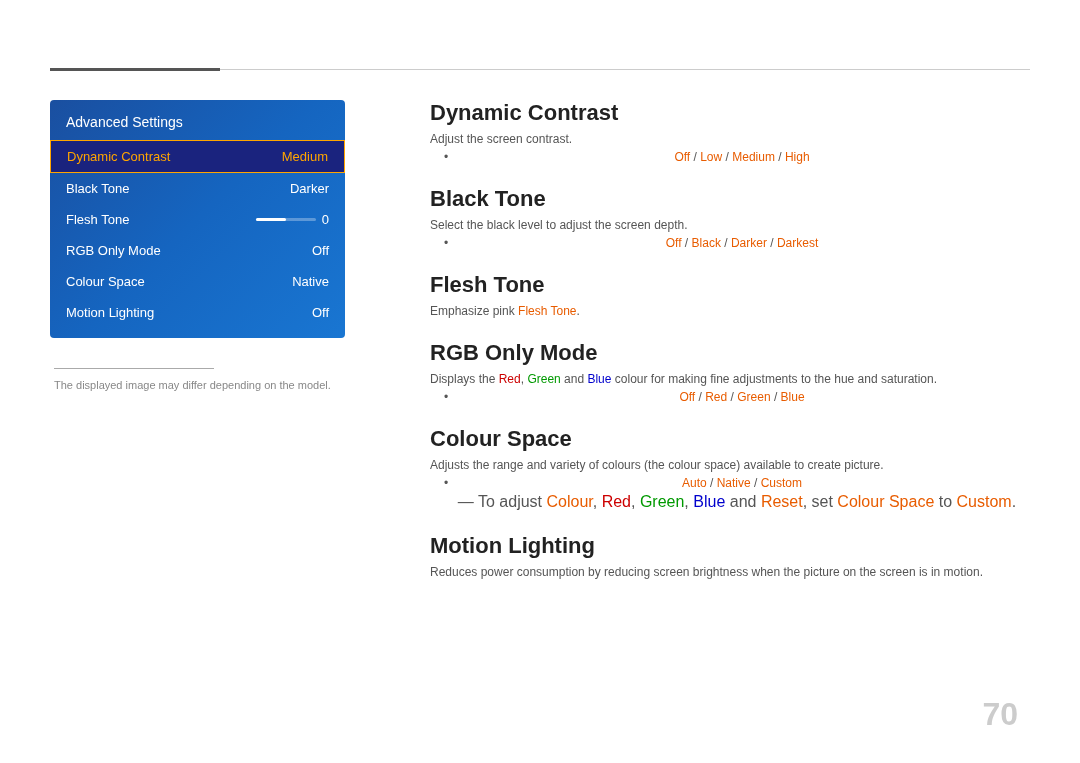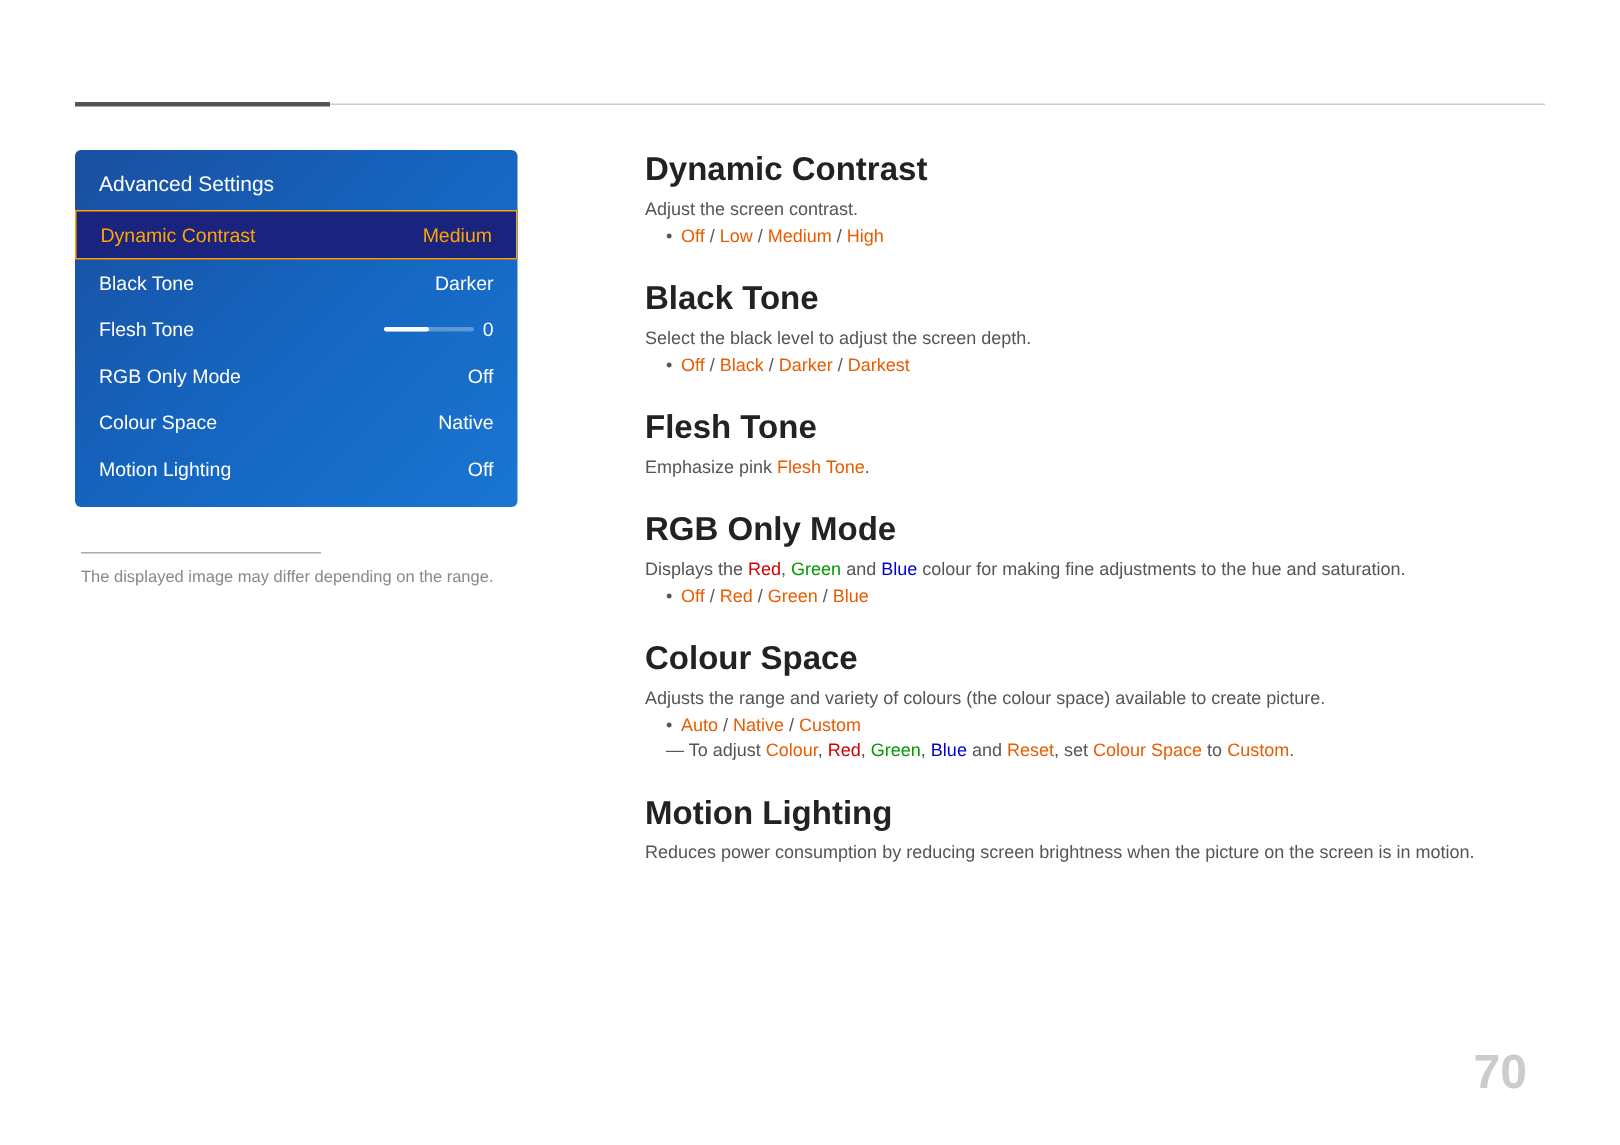--- a/index.html
+++ b/index.html
@@ -144,20 +144,21 @@
     .section-desc {
       font-size: 12px;
       color: #555;
       margin-bottom: 4px;
     }
 
     .section-options {
       font-size: 12px;
       color: #555;
       padding-left: 14px;
+      text-align: center;
     }
 
     .section-options li {
       list-style: none;
       position: relative;
       padding-left: 10px;
     }
 
     .section-options li::before {
       content: '•';
@@ -165,24 +166,25 @@
       left: 0;
       color: #555;
     }
 
     .highlight-orange { color: #e85c00; font-weight: normal; }
     .highlight-red { color: #cc0000; }
     .highlight-green { color: #009900; }
     .highlight-blue { color: #0000cc; }
 
     .sub-note {
-      font-size: 12px;
+      font-size: 16px;
       color: #555;
       padding-left: 14px;
       margin-top: 3px;
+      text-align: center;
     }
 
     .sub-note::before {
       content: '― ';
       color: #555;
     }
 
     
     .page-number {
       position: absolute;
@@ -236,21 +238,21 @@
     </div>
 
     <div class="menu-item">
       <span class="menu-item-label">Motion Lighting</span>
       <span class="menu-item-value">Off</span>
     </div>
   </div>
 
   <div class="note-section">
     <div class="note-divider"></div>
-    <p class="note-text">The displayed image may differ depending on the range.</p>
+    <p class="note-text">The displayed image may differ depending on the model.</p>
   </div>
 </div>
 
 <div class="right-content">
 
   <div class="section">
     <h2 class="section-title">Dynamic Contrast</h2>
     <p class="section-desc">Adjust the screen contrast.</p>
     <ul class="section-options">
       <li>

